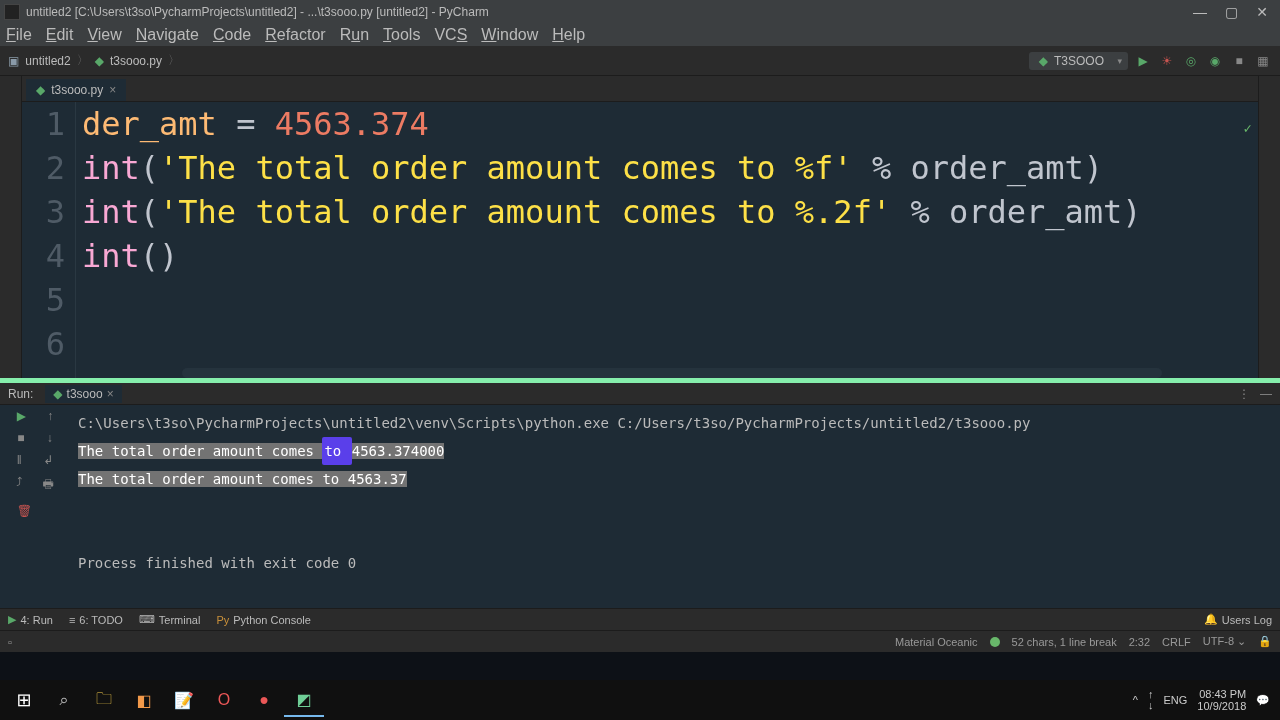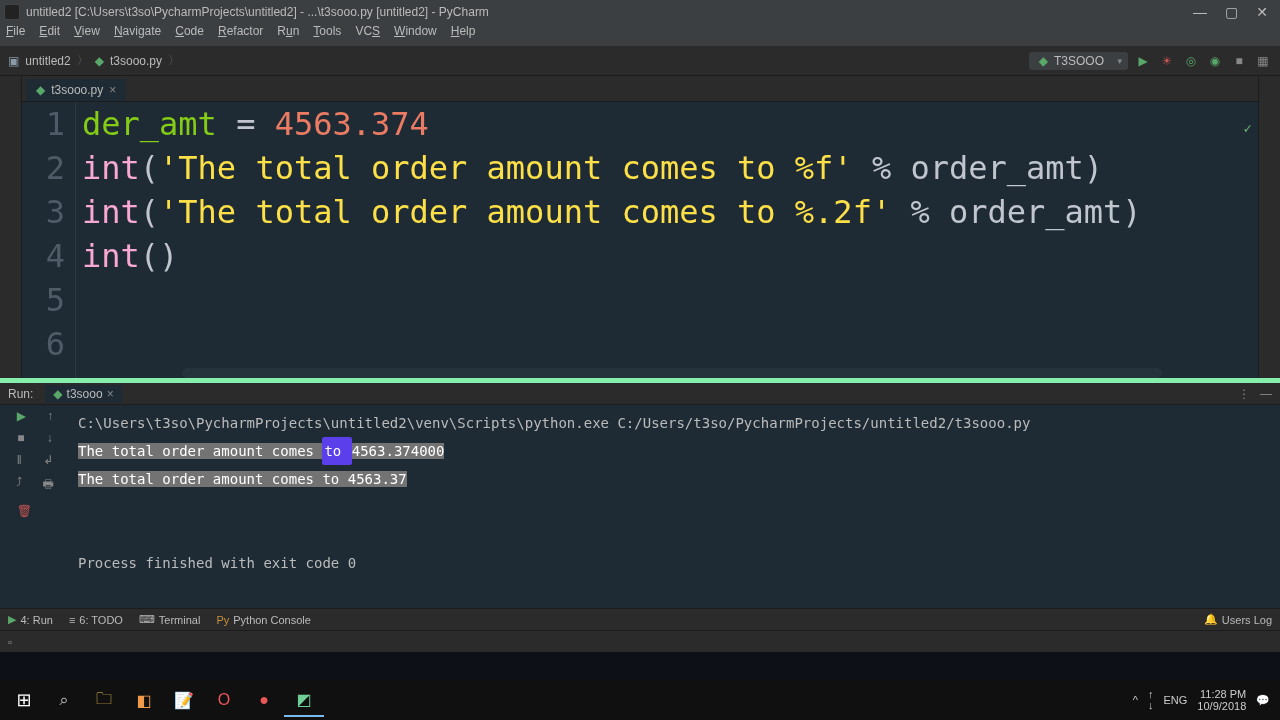--- a/index.html
+++ b/index.html
@@ -21,22 +21,23 @@
   font-size: 12px;
   color: #bbbbbb;
 }
 .titlebar .icon { width: 16px; height: 16px; background: #222; display: inline-block; margin-right: 6px; border: 1px solid #444;}
 .titlebar .ctrl { margin-left: auto; display: flex; gap: 18px; padding-right: 8px;}
 .titlebar .ctrl span { font-size: 14px; cursor: default; }
 .menubar {
   height: 22px;
   background: #3c3f41;
   display: flex;
+  align-items: center;
   padding: 0 6px;
-  font-size: 12px;
+  font-size: 16px;
   gap: 14px;
 }
 .menubar span { cursor: default; }
 .menubar span u { text-decoration: underline; }
 .toolbar {
   height: 30px;
   background: #2b2b2b;
   border-bottom: 1px solid #1c1c1c;
   display: flex;
   align-items: center;
@@ -104,21 +105,21 @@
 }
 .gutter {
   width: 54px;
   text-align: right;
   padding-right: 10px;
   color: #4f5b66;
   background: #1e2b35;
   border-right: 1px solid #2a3842;
 }
 .lines { flex: 1; white-space: pre; overflow: hidden; color: #c0c5ce; padding-left: 6px;}
-.s-ident { color: #84cc16; }
+.s-ident { color: #fdba74; }
 .s-op { color: #c0c5ce; }
 .s-num { color: #ec7b63; }
 .s-func { color: #f9a8d4; }
 .s-str { color: #fde047; }
 .hscroll {
   position: absolute;
   bottom: 0; left: 160px; right: 96px;
   height: 10px;
   background: #2a3842;
   border-radius: 5px;
@@ -349,34 +350,43 @@
       <span>Python Console</span>
     </span>
   <span class="right">
       <span>🔔</span>
       <span>Users Log</span>
     </span>
 </div>
 
 <div class="statusbar">
   <span>▫</span>
+  <div class="right">
+    <span>Material Oceanic</span>
+    <span class="dot"></span>
+    <span>52 chars, 1 line break</span>
+    <span>2:32</span>
+    <span>CRLF</span>
+    <span><span>UTF-8</span> ⌄</span>
+    <span>🔒</span>
+  </div>
 </div>
 
 <div class="taskbar">
   <div class="tb-icon start">⊞</div>
   <div class="tb-icon">⌕</div>
   <div class="tb-icon" style="color:#f2c94c">🗀</div>
   <div class="tb-icon" style="color:#f2994a">◧</div>
   <div class="tb-icon" style="color:#56ccf2">📝</div>
   <div class="tb-icon" style="color:#eb5757">O</div>
   <div class="tb-icon" style="color:#eb5757">●</div>
   <div class="tb-icon active" style="color:#6fcf97">◩</div>
   <div class="tray">
     <span>^</span>
     <span style="line-height:11px"><span>↑</span><br><span>↓</span></span>
     <span>ENG</span>
     <div class="time">
-      <div>11:28 PM</div>
+      <div>08:43 PM</div>
       <div>10/9/2018</div>
     </div>
     <span>💬</span>
   </div>
 </div>
 
 </body></html>

